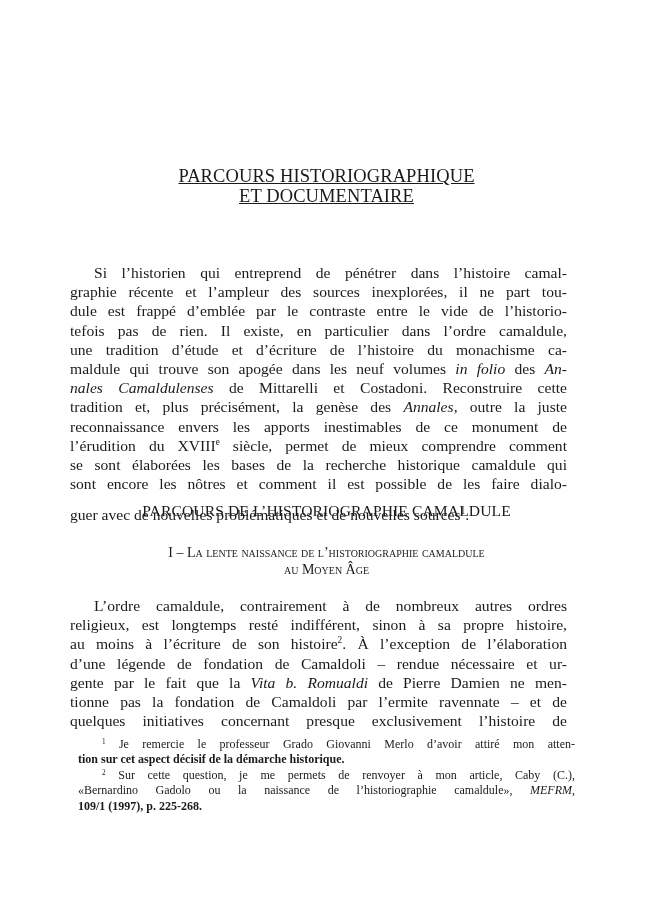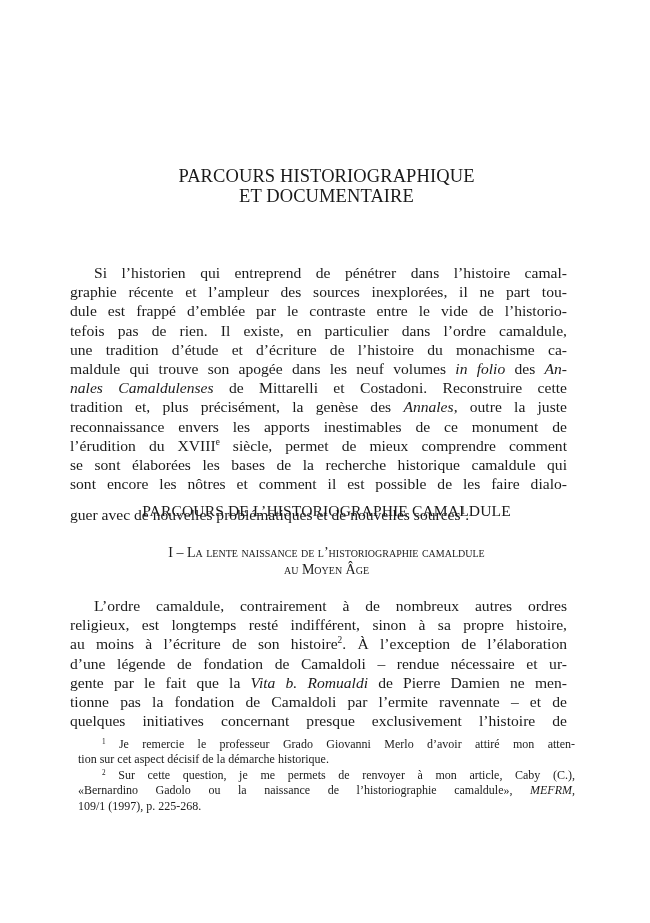--- a/index.html
+++ b/index.html
@@ -1,32 +1,32 @@
 <!DOCTYPE html>
 <html><head>
 <meta charset="utf-8">
 <style>
   html, body { margin:0; padding:0; background:#ffffff; }
   body { width:650px; height:923px; position:relative; overflow:hidden;
          font-family:"Liberation Serif","DejaVu Serif",serif; color:#1a1a1a; }
   .page { position:absolute; left:0; top:0; width:650px; height:923px; }
   .title { position:absolute; left:78px; width:497px; top:166px; text-align:center;
-           font-size:18.5px; line-height:20px; letter-spacing:0.1px; }
+           font-size:18.5px; line-height:20px; letter-spacing:0.1px;text-decoration:underline; }
   .body-block { position:absolute; left:70px; width:497px; font-size:15.6px; line-height:19.2px;
                 text-align:justify; }
   .line { display:block; white-space:nowrap; text-align:justify; text-align-last:justify; height:19.2px; }
   .line.last { text-align-last:left;margin-top:12px; }
   .indent { padding-left:24px; }
   .section-heading { position:absolute; left:78px; width:497px; top:502px; text-align:center;
                      font-size:15.6px; letter-spacing:0.1px; }
   .subheading { position:absolute; left:78px; width:497px; top:544px; text-align:center;
                 font-size:14px; line-height:17px; font-variant:small-caps;font-family:Liberation Serif, serif; }
   .footnotes { position:absolute; left:78px; width:497px; top:737px; font-size:12px; line-height:15.4px; }
   .fline { display:block; white-space:nowrap; text-align:justify; text-align-last:justify; height:15.4px; }
-  .fline.last { text-align-last:left; }
+  .fline.last { text-align-last:left;font-weight:bold; }
   .findent { padding-left:24px; }
   sup { font-size:0.6em; line-height:0; vertical-align:0.6em; }
   i { font-style:italic; }
 </style>
 </head>
 <body>
 
 <div class="page">
 
   <div class="title">

